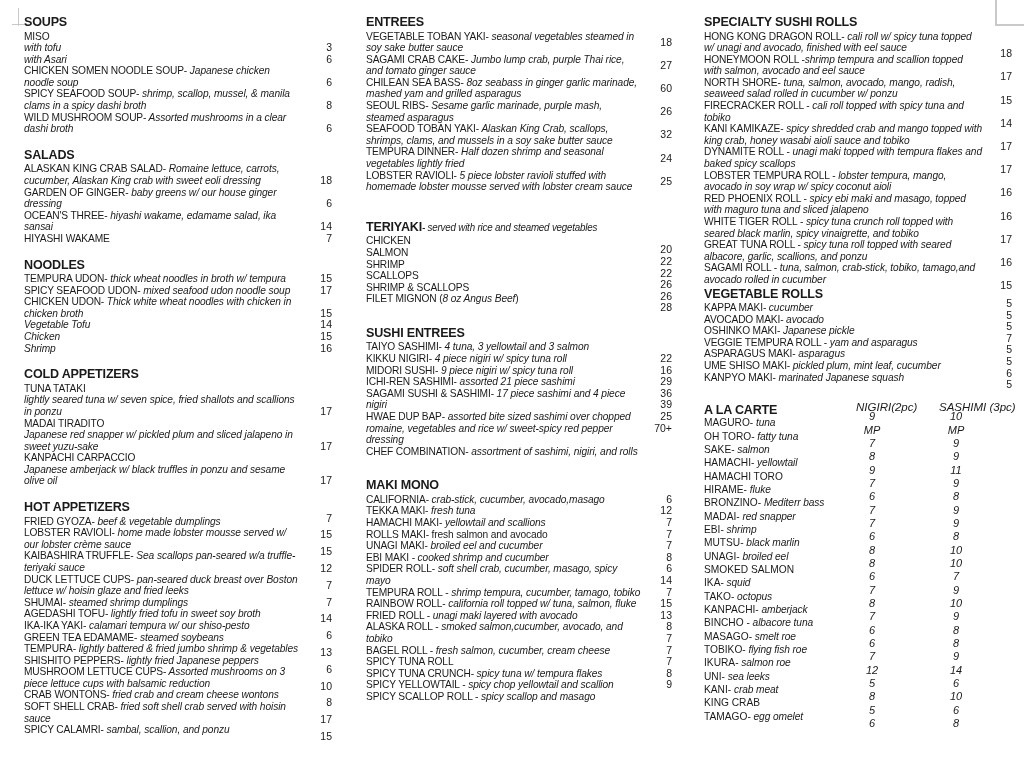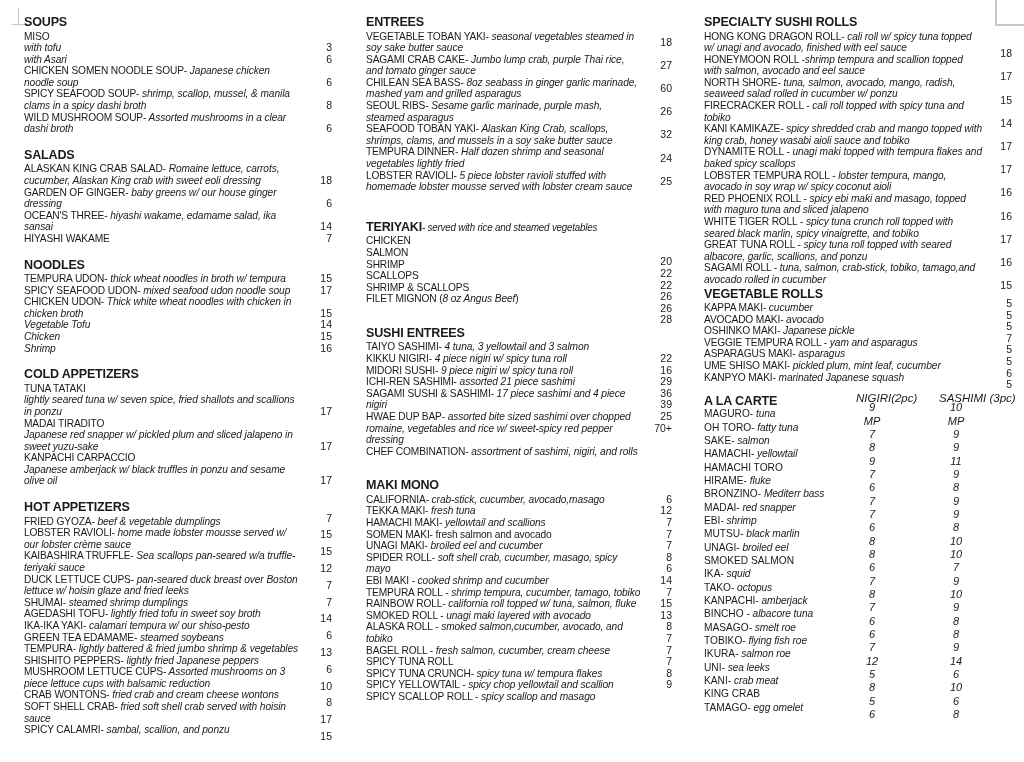--- a/index.html
+++ b/index.html
@@ -59,21 +59,21 @@
   }
 
   
   .drift{position:relative;}
   .drift .names{position:relative;z-index:2;}
   .drift .prices{position:absolute;right:4px;top:0;text-align:right;z-index:1;}
   .drift .prices div{font-size:10.5px;}
 
   
   .alc-head{
-    position:relative;height:16px;margin-top:8px;
+    position:relative;height:16px;margin-top:17px;
   }
   .alc-head .ttl{
     font-size:13.5px;font-weight:bold;letter-spacing:-0.2px;
     transform:scaleX(0.93);transform-origin:left center;display:inline-block;
   }
   .alc-head .c1,.alc-head .c2{
     position:absolute;font-style:italic;font-size:11.5px;top:1px;
   }
   .alc-head .c1{left:152px;}
   .alc-head .c2{left:235px;}
@@ -202,21 +202,21 @@
           <h2 class="sec">TERIYAKI<span class="lead">- served with rice and steamed vegetables</span></h2>
           <div class="drift">
             <div class="names">
               <div class="item"><span class="nm">CHICKEN</span></div>
               <div class="item"><span class="nm">SALMON</span></div>
               <div class="item"><span class="nm">SHRIMP</span></div>
               <div class="item"><span class="nm">SCALLOPS</span></div>
               <div class="item"><span class="nm">SHRIMP &amp; SCALLOPS</span></div>
               <div class="item"><span class="nm">FILET MIGNON (</span><span class="ds">8 oz Angus Beef</span><span class="nm">)</span></div>
             </div>
-            <div class="prices" style="top: 21px;">
+            <div class="prices" style="top: 9px;">
               <div style="line-height: 11.6px;">20</div>
               <div style="line-height: 11.6px;">22</div>
               <div style="line-height: 11.6px;">22</div>
               <div style="line-height: 11.6px;">26</div>
               <div style="line-height: 11.6px;">26</div>
               <div style="line-height: 11.6px;">28</div>
             </div>
           </div>
         </div>
         <div style="height: 20px;"></div>
@@ -245,27 +245,27 @@
           </div>
         </div>
         <div style="height: 20px;"></div>
         <div>
           <h2 class="sec">MAKI MONO</h2>
           <div class="drift">
             <div class="names">
               <div class="item"><span class="nm">CALIFORNIA-</span><span class="ds"> crab-stick, cucumber, avocado,masago</span></div>
               <div class="item"><span class="nm">TEKKA MAKI-</span><span class="ds">  fresh tuna</span></div>
               <div class="item"><span class="nm">HAMACHI MAKI-</span><span class="ds"> yellowtail and scallions</span></div>
-              <div class="item"><span class="nm">SOMEN MAKI- </span><span class="nm">fresh salmon and avocado</span></div>
+              <div class="item"><span class="nm">ROLLS MAKI- </span><span class="nm">fresh salmon and avocado</span></div>
               <div class="item"><span class="nm">UNAGI MAKI-</span><span class="ds"> broiled eel and cucumber</span></div>
+              <div class="item"><span class="nm">EBI MAKI -</span><span class="ds"> cooked shrimp and cucumber</span></div>
               <div class="item"><span class="nm">SPIDER ROLL-</span><span class="ds"> soft shell crab, cucumber, masago, spicy mayo</span></div>
-              <div class="item"><span class="nm">EBI MAKI -</span><span class="ds"> cooked shrimp and cucumber</span></div>
               <div class="item"><span class="nm">TEMPURA ROLL -</span><span class="ds"> shrimp tempura, cucumber, tamago, tobiko</span></div>
               <div class="item"><span class="nm">RAINBOW ROLL-</span><span class="ds"> california roll topped w/ tuna, salmon, fluke</span></div>
-              <div class="item"><span class="nm">SMOKED ROLL -</span><span class="ds"> unagi maki layered with avocado</span></div>
+              <div class="item"><span class="nm">FRIED ROLL -</span><span class="ds"> unagi maki layered with avocado</span></div>
               <div class="item"><span class="nm">ALASKA ROLL -</span><span class="ds"> smoked salmon,cucumber, avocado, and tobiko</span></div>
               <div class="item"><span class="nm">BAGEL ROLL -</span><span class="ds"> fresh salmon, cucumber, cream cheese</span></div>
               <div class="item"><span class="nm">SPICY TUNA ROLL</span></div>
               <div class="item"><span class="nm">SPICY TUNA CRUNCH-</span><span class="ds"> spicy tuna w/ tempura flakes</span></div>
               <div class="item"><span class="nm">SPICY YELLOWTAIL -</span><span class="ds"> spicy chop yellowtail and scallion</span></div>
               <div class="item"><span class="nm">SPICY SCALLOP ROLL -</span><span class="ds"> spicy scallop and masago</span></div>
             </div>
             <div class="prices" style="top: 0px;">
               <div style="line-height: 11.6px;">6</div>
               <div style="line-height: 11.6px;">12</div>

